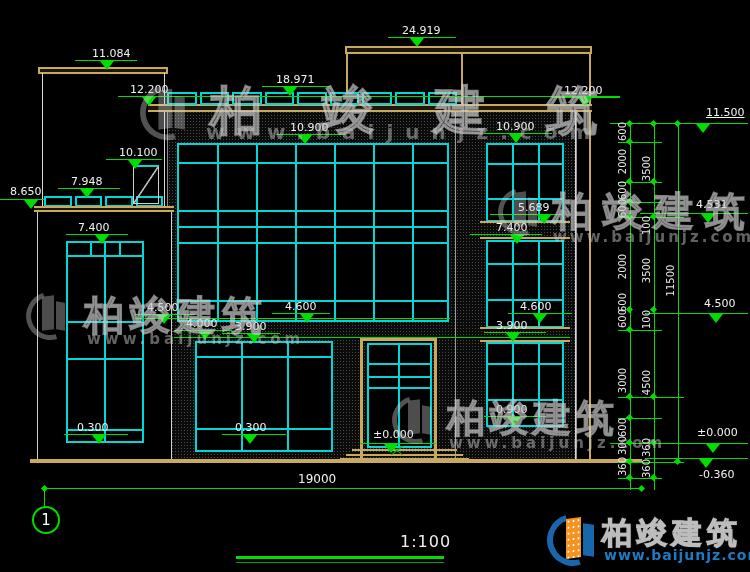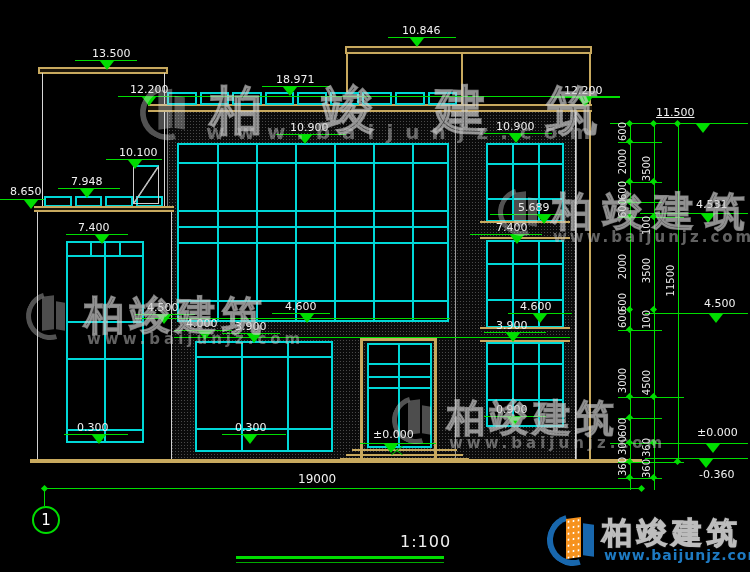--- a/index.html
+++ b/index.html
@@ -162,33 +162,33 @@
     <div class="hm" style="top:19px;"></div>
       <div class="hm" style="top:55px;"></div>
   </div>
 
   <div class="abs" style="left:30px;top:459px;width:612px;height:4px;background:#c8a95e;"></div>
 
   <div class="gh" style="left:148px;top:96px;width:472px;"></div>
   <div class="gh" style="left:135px;top:318px;width:315px;"></div>
   <div class="gh" style="left:174px;top:337px;width:396px;"></div>
 
-  <div class="lvl" style="left:92px;top:47px;">13.500</div>
+  <div class="lvl" style="left:92px;top:47px;">11.084</div>
   <div class="gh" style="left:75px;top:60px;width:62px;"></div>
   <div class="tri" style="left:100px;top:61px;"></div>
 
   <div class="lvl" style="left:130px;top:83px;">12.200</div>
   <div class="gh" style="left:118px;top:96px;width:62px;"></div>
   <div class="tri" style="left:142px;top:97px;"></div>
 
   <div class="lvl" style="left:276px;top:73px;">18.971</div>
   <div class="gh" style="left:262px;top:86px;width:68px;"></div>
   <div class="tri" style="left:283px;top:87px;"></div>
 
-  <div class="lvl" style="left:402px;top:24px;">10.846</div>
+  <div class="lvl" style="left:402px;top:24px;">24.919</div>
   <div class="gh" style="left:388px;top:37px;width:68px;"></div>
   <div class="tri" style="left:410px;top:38px;"></div>
 
   <div class="lvl" style="left:564px;top:84px;">12.200</div>
   <div class="gh" style="left:552px;top:97px;width:68px;"></div>
   <div class="tri" style="left:578px;top:98px;"></div>
 
   <div class="lvl" style="left:290px;top:121px;">10.900</div>
   <div class="gh" style="left:276px;top:134px;width:70px;"></div>
   <div class="tri" style="left:298px;top:135px;"></div>
@@ -259,21 +259,21 @@
 
   <div class="lvl" style="left:373px;top:428px;">±0.000</div>
   <div class="gh" style="left:360px;top:443px;width:76px;"></div>
   <div class="tri" style="left:384px;top:444px;"></div>
 
   <div class="gv" style="left:630px;top:124px;height:366px;"></div>
   <div class="gv" style="left:654px;top:124px;height:366px;"></div>
   <div class="gv" style="left:678px;top:124px;height:338px;"></div>
 
   <div class="gh" style="left:610px;top:123px;width:138px;"></div>
-  <div class="lvl" style="left:656px;top:106px;text-decoration:underline;">11.500</div>
+  <div class="lvl" style="left:706px;top:106px;text-decoration:underline;">11.500</div>
   <div class="tri" style="left:696px;top:124px;"></div>
 
   <div class="gh" style="left:640px;top:213px;width:108px;"></div>
   <div class="lvl" style="left:696px;top:198px;">4.531</div>
   <div class="tri" style="left:701px;top:214px;"></div>
 
   <div class="gh" style="left:645px;top:313px;width:103px;"></div>
   <div class="lvl" style="left:704px;top:297px;">4.500</div>
   <div class="tri" style="left:709px;top:314px;"></div>
 

